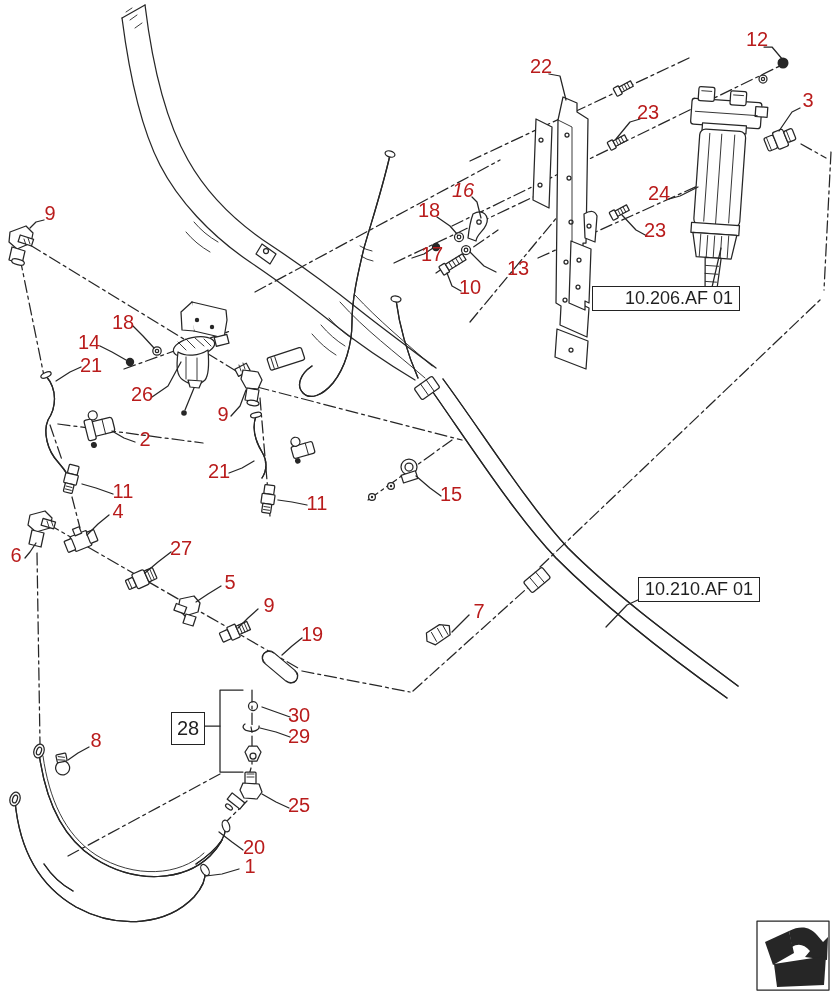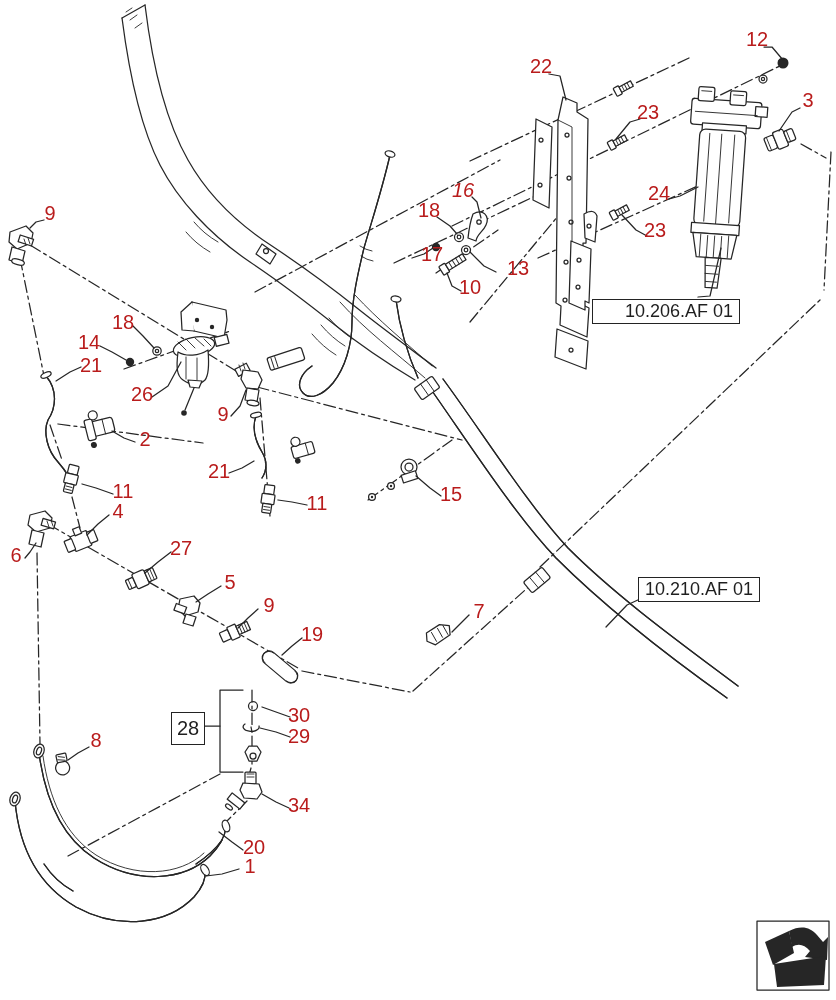--- a/index.html
+++ b/index.html
@@ -427,21 +427,21 @@
       <div class="callout" style="left: 451px; top: 494px;">15</div>
       <div class="callout" style="left: 118px; top: 511px;">4</div>
       <div class="callout" style="left: 16px; top: 555px;">6</div>
       <div class="callout" style="left: 181px; top: 548px;">27</div>
       <div class="callout" style="left: 230px; top: 582px;">5</div>
       <div class="callout" style="left: 269px; top: 605px;">9</div>
       <div class="callout" style="left: 312px; top: 634px;">19</div>
       <div class="callout" style="left: 479px; top: 611px;">7</div>
       <div class="callout" style="left: 299px; top: 715px; text-align: right;">30</div>
       <div class="callout" style="left: 299px; top: 736px;">29</div>
-      <div class="callout" style="left: 299px; top: 805px;">34</div>
+      <div class="callout" style="left: 299px; top: 805px;">25</div>
       <div class="callout" style="left: 96px; top: 740px;">8</div>
       <div class="callout" style="left: 254px; top: 847px;">20</div>
       <div class="callout" style="left: 250px; top: 866px;">1</div>
-      <div class="refbox" style="left: 592px; top: 299px; padding-left: 32px;">10.206.AF 01</div>
+      <div class="refbox" style="left: 592px; top: 286px; padding-left: 32px;">10.206.AF 01</div>
       <div class="refbox" style="left: 638px; top: 577px;">10.210.AF 01</div>
       <div class="groupbox" style="left: 171px; top: 712px;">28</div>
     </div>
 </div>
 
 </body></html>

